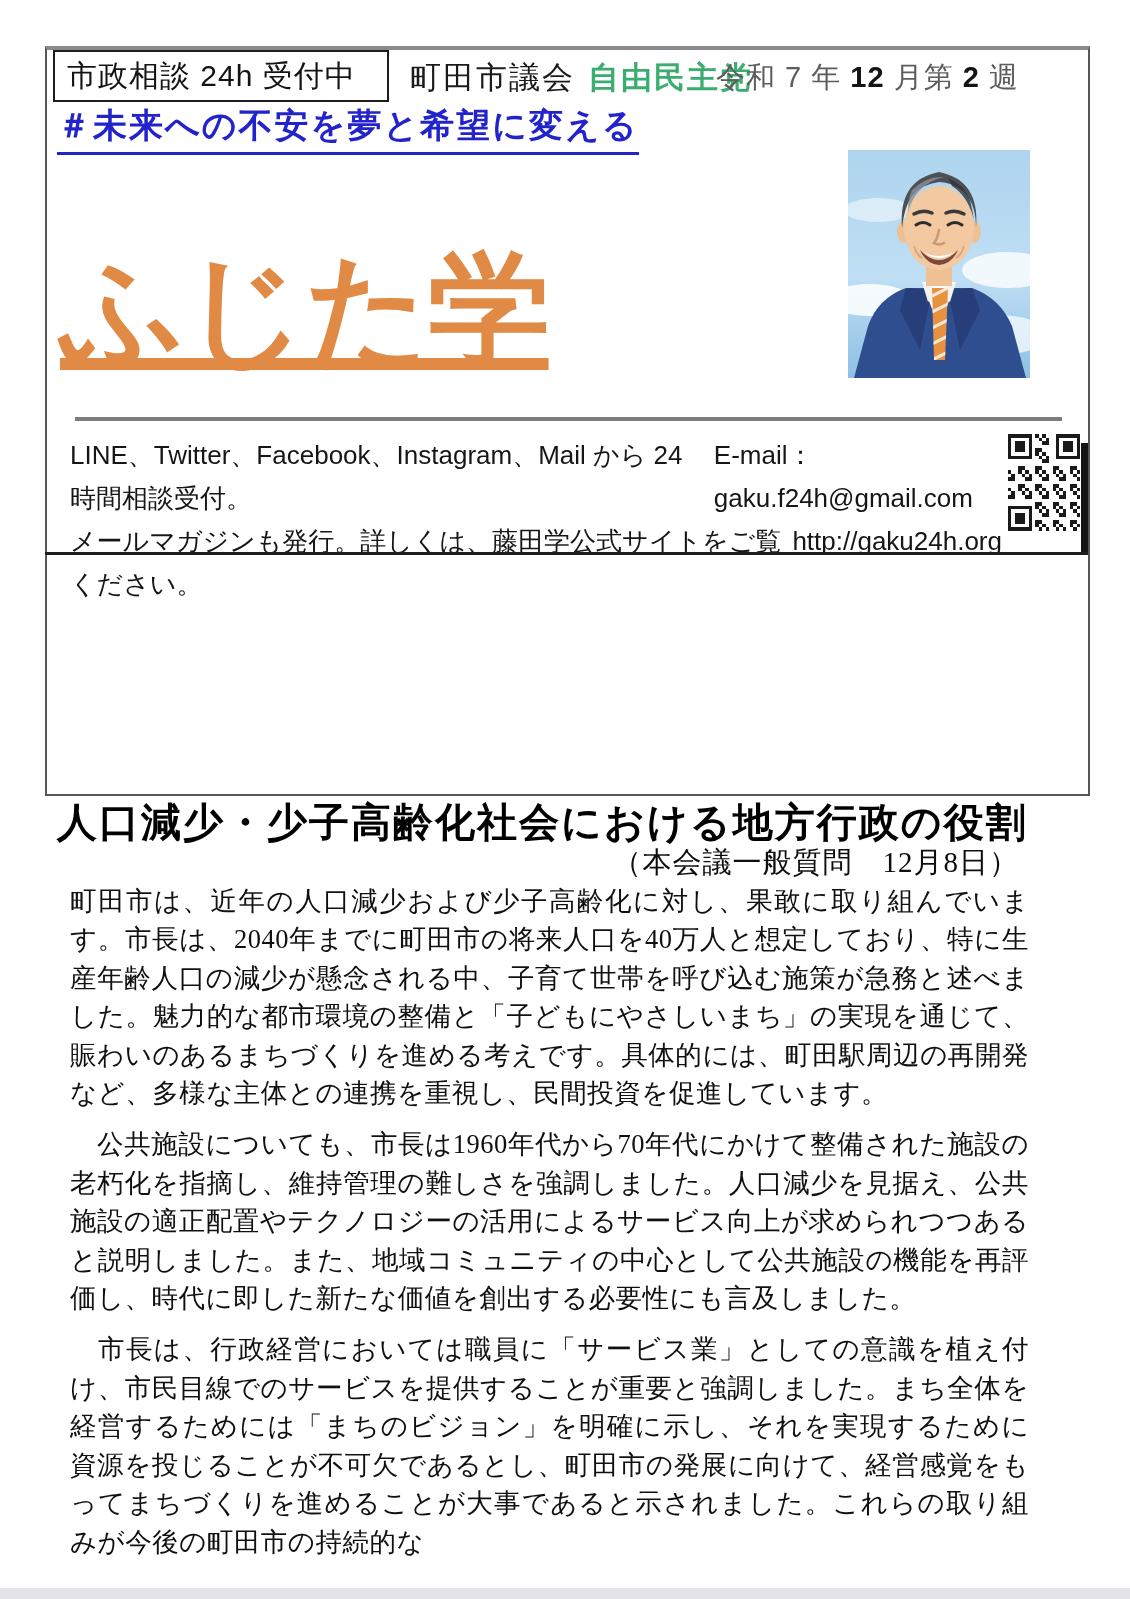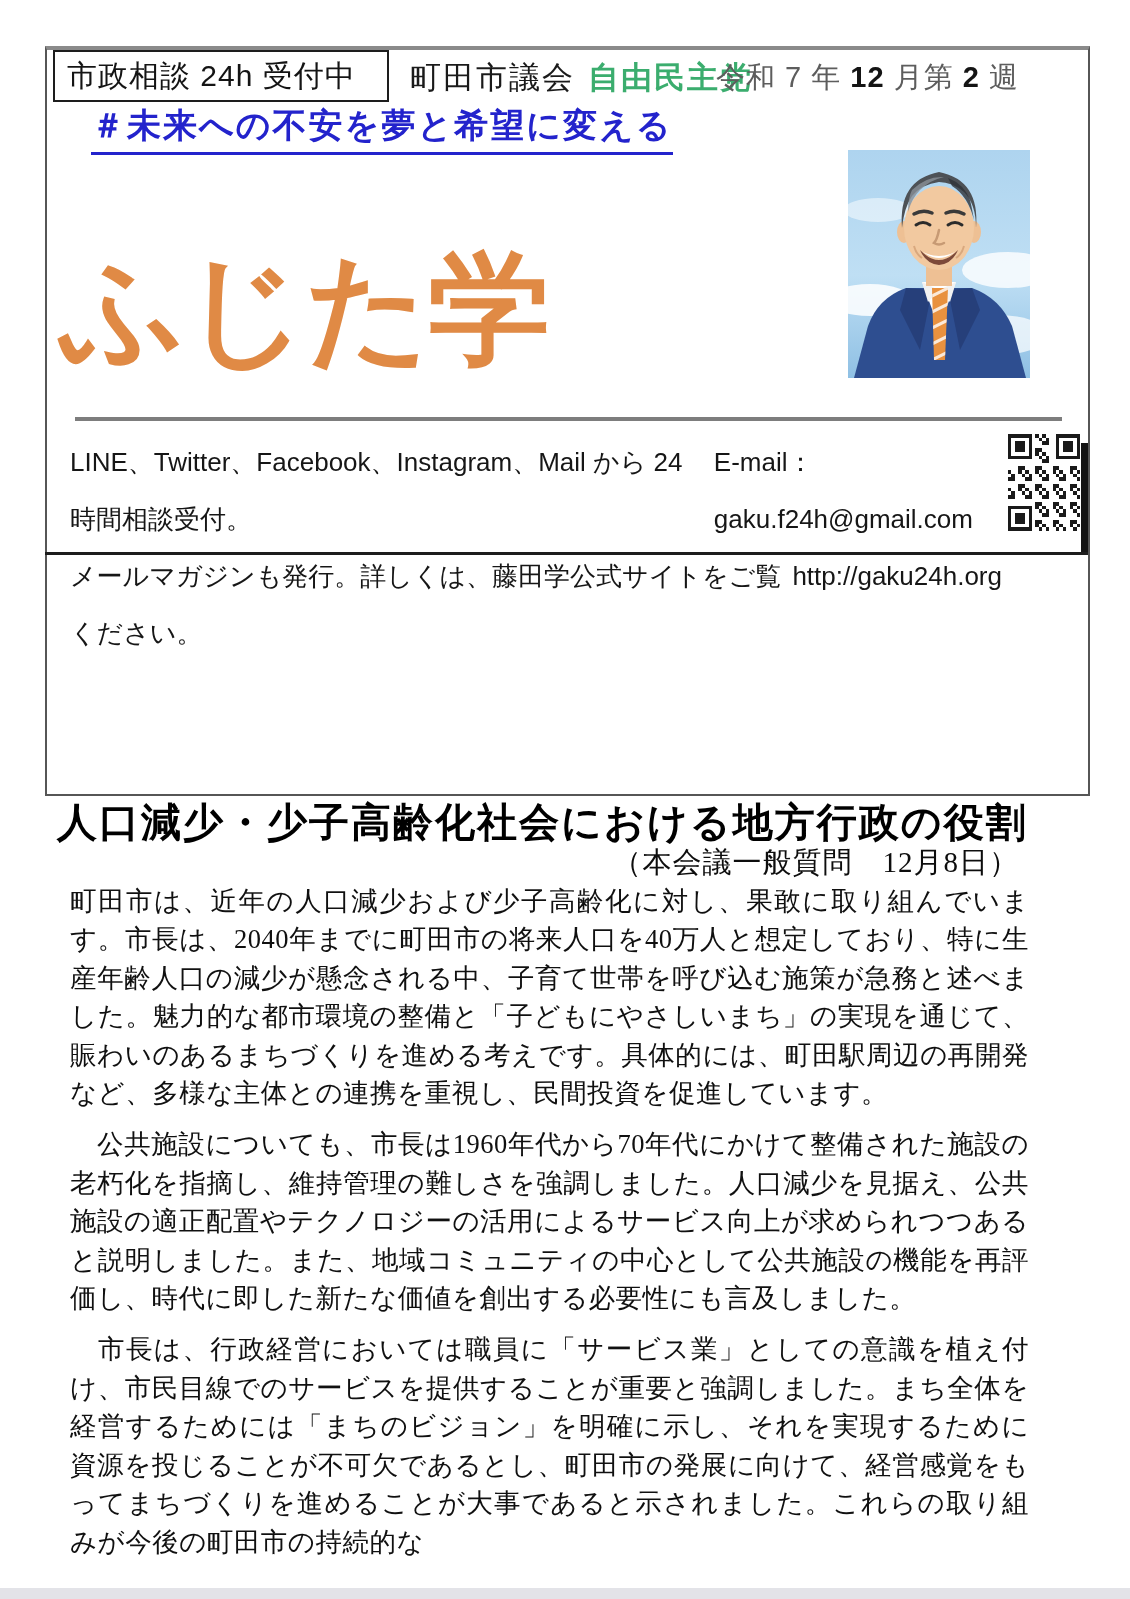--- a/index.html
+++ b/index.html
@@ -27,21 +27,21 @@
     left:57px;top:103px;font-size:34px;font-weight:bold;letter-spacing:2px;
     padding-bottom:3px;border-bottom:3px solid;
   }
   
   .mast-name{left:60px;top:233px;font-size:122px;font-weight:900;letter-spacing:-2px;line-height:1.25;}
   .mast-sub{left:548px;top:328px;font-size:50px;font-weight:800;letter-spacing:1px;}
   .portrait{left:848px;top:150px;width:182px;height:228px;}
   
   .rule-gray{left:75px;top:417px;width:987px;height:4px;background:#7d7d7d;}
   .contact{left:70px;top:434px;width:932px;font-size:26px;color:#161616;}
-  .contact-row{display:flex;line-height:57px;}
+  .contact-row{display:flex;line-height:43px;}
   .qr{left:1008px;top:434px;width:72px;height:97px;}
   .bar-black{left:1081px;top:443px;width:7px;height:110px;background:#141414;}
   .rule-dark{left:45px;top:552px;width:1043px;height:3px;background:#1d1d1d;}
   
   .profile{
     left:55px;top:564px;width:1024px;font-size:29px;line-height:37.5px;
     text-align:justify;text-justify:inter-character;color:#101010;letter-spacing:0.5px;
   }
   
   .article-title{
@@ -69,23 +69,23 @@
 
   <div class="abs page-frame"></div>
 
   <div class="abs badge-box">
     <span>市政相談 24h 受付中</span>
   </div>
   <div class="abs council">町田市議会</div>
   <div class="abs party" style="color:#3BAD6E;">自由民主党</div>
   <div class="abs issue-date"><span>令和 7 年 </span><b>12</b><span> 月第 </span><b>2</b><span> 週</span></div>
 
-  <div class="abs slogan" style="color:#2323CC;border-color:#2323CC;margin-left:34px;">＃未来への不安を夢と希望に変える</div>
-
-  <div class="abs mast-name" style="color:#E08A45;">ふじた学</div>
+  <div class="abs slogan" style="color:#2323CC;border-color:#2323CC;">＃未来への不安を夢と希望に変える</div>
+
+  <div class="abs mast-name" style="color:#E08A45;text-decoration:underline;">ふじた学</div>
 
   <svg class="abs portrait" viewBox="0 0 182 228">
     <defs>
       <linearGradient id="sky" x1="0" y1="0" x2="0" y2="1">
         <stop offset="0" stop-color="#aed4ef"></stop>
         <stop offset="0.55" stop-color="#bfdff4"></stop>
         <stop offset="1" stop-color="#8fc0e4"></stop>
       </linearGradient>
       <clipPath id="tieclip">
           <polygon points="84,138 100,138 97,210 86,210"></polygon>

